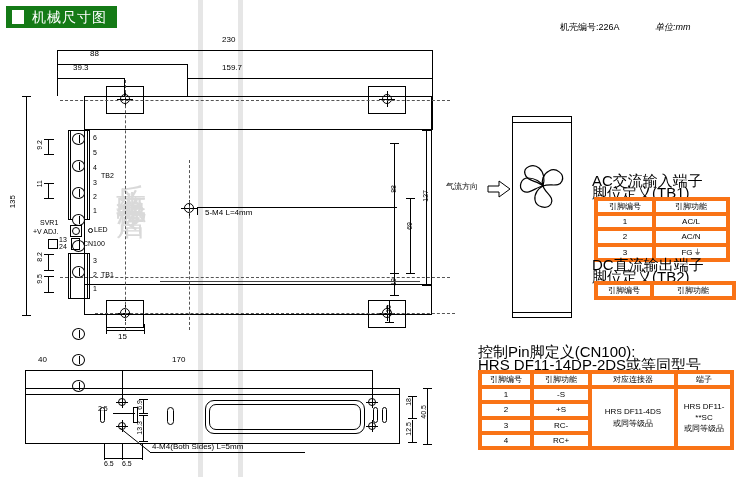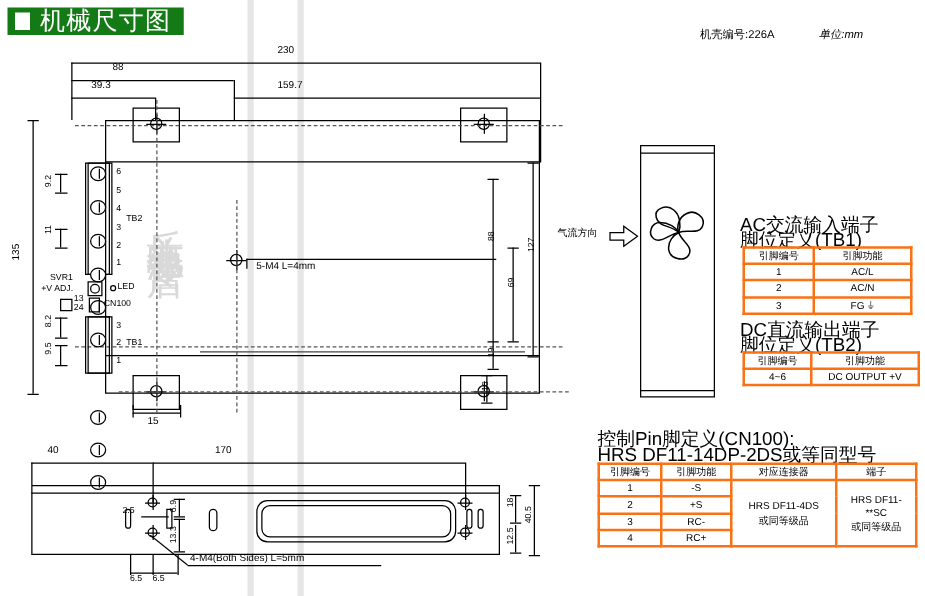--- a/index.html
+++ b/index.html
@@ -4,36 +4,36 @@
 <style>
   html,body{margin:0;padding:0;background:#fff;}
   body{width:740px;height:477px;position:relative;overflow:hidden;
        font-family:"Liberation Sans","DejaVu Sans",sans-serif;color:#000;}
   .root{position:absolute;inset:0;}
   .abs{position:absolute;}
   
   .hdr{left:6px;top:6px;height:22px;display:flex;align-items:center;
        background:#147a16;padding:0 10px 0 6px;}
   .hdr .sq{width:12px;height:14px;background:#fff;display:inline-block;margin-right:8px;}
-  .hdr .txt{color:#fff;font-size:20px;letter-spacing:1px;line-height:1;}
+  .hdr .txt{color:#fff;font-size:14px;letter-spacing:1px;line-height:1;}
   
   .t{font-size:9px;line-height:1.15;white-space:pre;}
   .t8{font-size:8px;line-height:1.1;white-space:pre;}
   .t7{font-size:7px;line-height:1.1;white-space:pre;}
   .vert{writing-mode:vertical-rl;transform:rotate(180deg);}
   
   .h{height:0;border-top:1px solid #000;}
   .v{width:0;border-left:1px solid #000;}
   .hthin{height:0;border-top:1px solid #444;}
   .dash{border-top:1px dashed #555;height:0;}
   .vdash{border-left:1px dashed #555;width:0;}
   .box{border:1px solid #000;box-sizing:border-box;}
   
   table.tbl{border-collapse:collapse;font-size:8px;}
-  table.tbl td,table.tbl th{border:2px solid #f97316;text-align:center;
+  table.tbl td,table.tbl th{border:4px solid #f97316;text-align:center;
       padding:1px 2px;font-weight:normal;line-height:1.15;}
   .tl{font-size:15px;line-height:1.25;white-space:pre;}
   
   .wm{color:#d9d9d9;font-size:30px;letter-spacing:4px;
       writing-mode:vertical-rl;user-select:none;}
   .wmbar{background:#e6e6e6;width:5px;}
   
   .screw{border:1px solid #000;border-radius:50%;box-sizing:border-box;position:relative;background:#fff;}
   .screw:before{content:"";position:absolute;left:50%;top:1px;bottom:1px;border-left:1px solid #000;}
   
@@ -243,24 +243,20 @@
     </table>
 
   <div class="abs tl" style="left:592px;top:256px;">DC直流输出端子</div>
   <div class="abs tl" style="left:592px;top:268px;">脚位定义(TB2)</div>
   <table class="tbl abs" style="left:594px;top:281px;width:142px;">
     <tbody>
         <tr>
       <th style="width:48px;">引脚编号</th>
       <th>引脚功能</th>
     </tr>
-    <tr>
-      <td>4~6</td>
-      <td>DC OUTPUT +V</td>
-    </tr>
   </tbody>
     </table>
 
   <div class="abs t8" style="left:38px;top:356px;">40</div>
   <div class="abs h" style="left:25px;top:370px;width:97px;"></div>
   <div class="abs v" style="left:25px;top:370px;height:18px;"></div>
   <div class="abs v" style="left:122px;top:370px;height:32px;"></div>
 
   <div class="abs t8" style="left:172px;top:356px;">170</div>
   <div class="abs h" style="left:122px;top:370px;width:250px;"></div>

